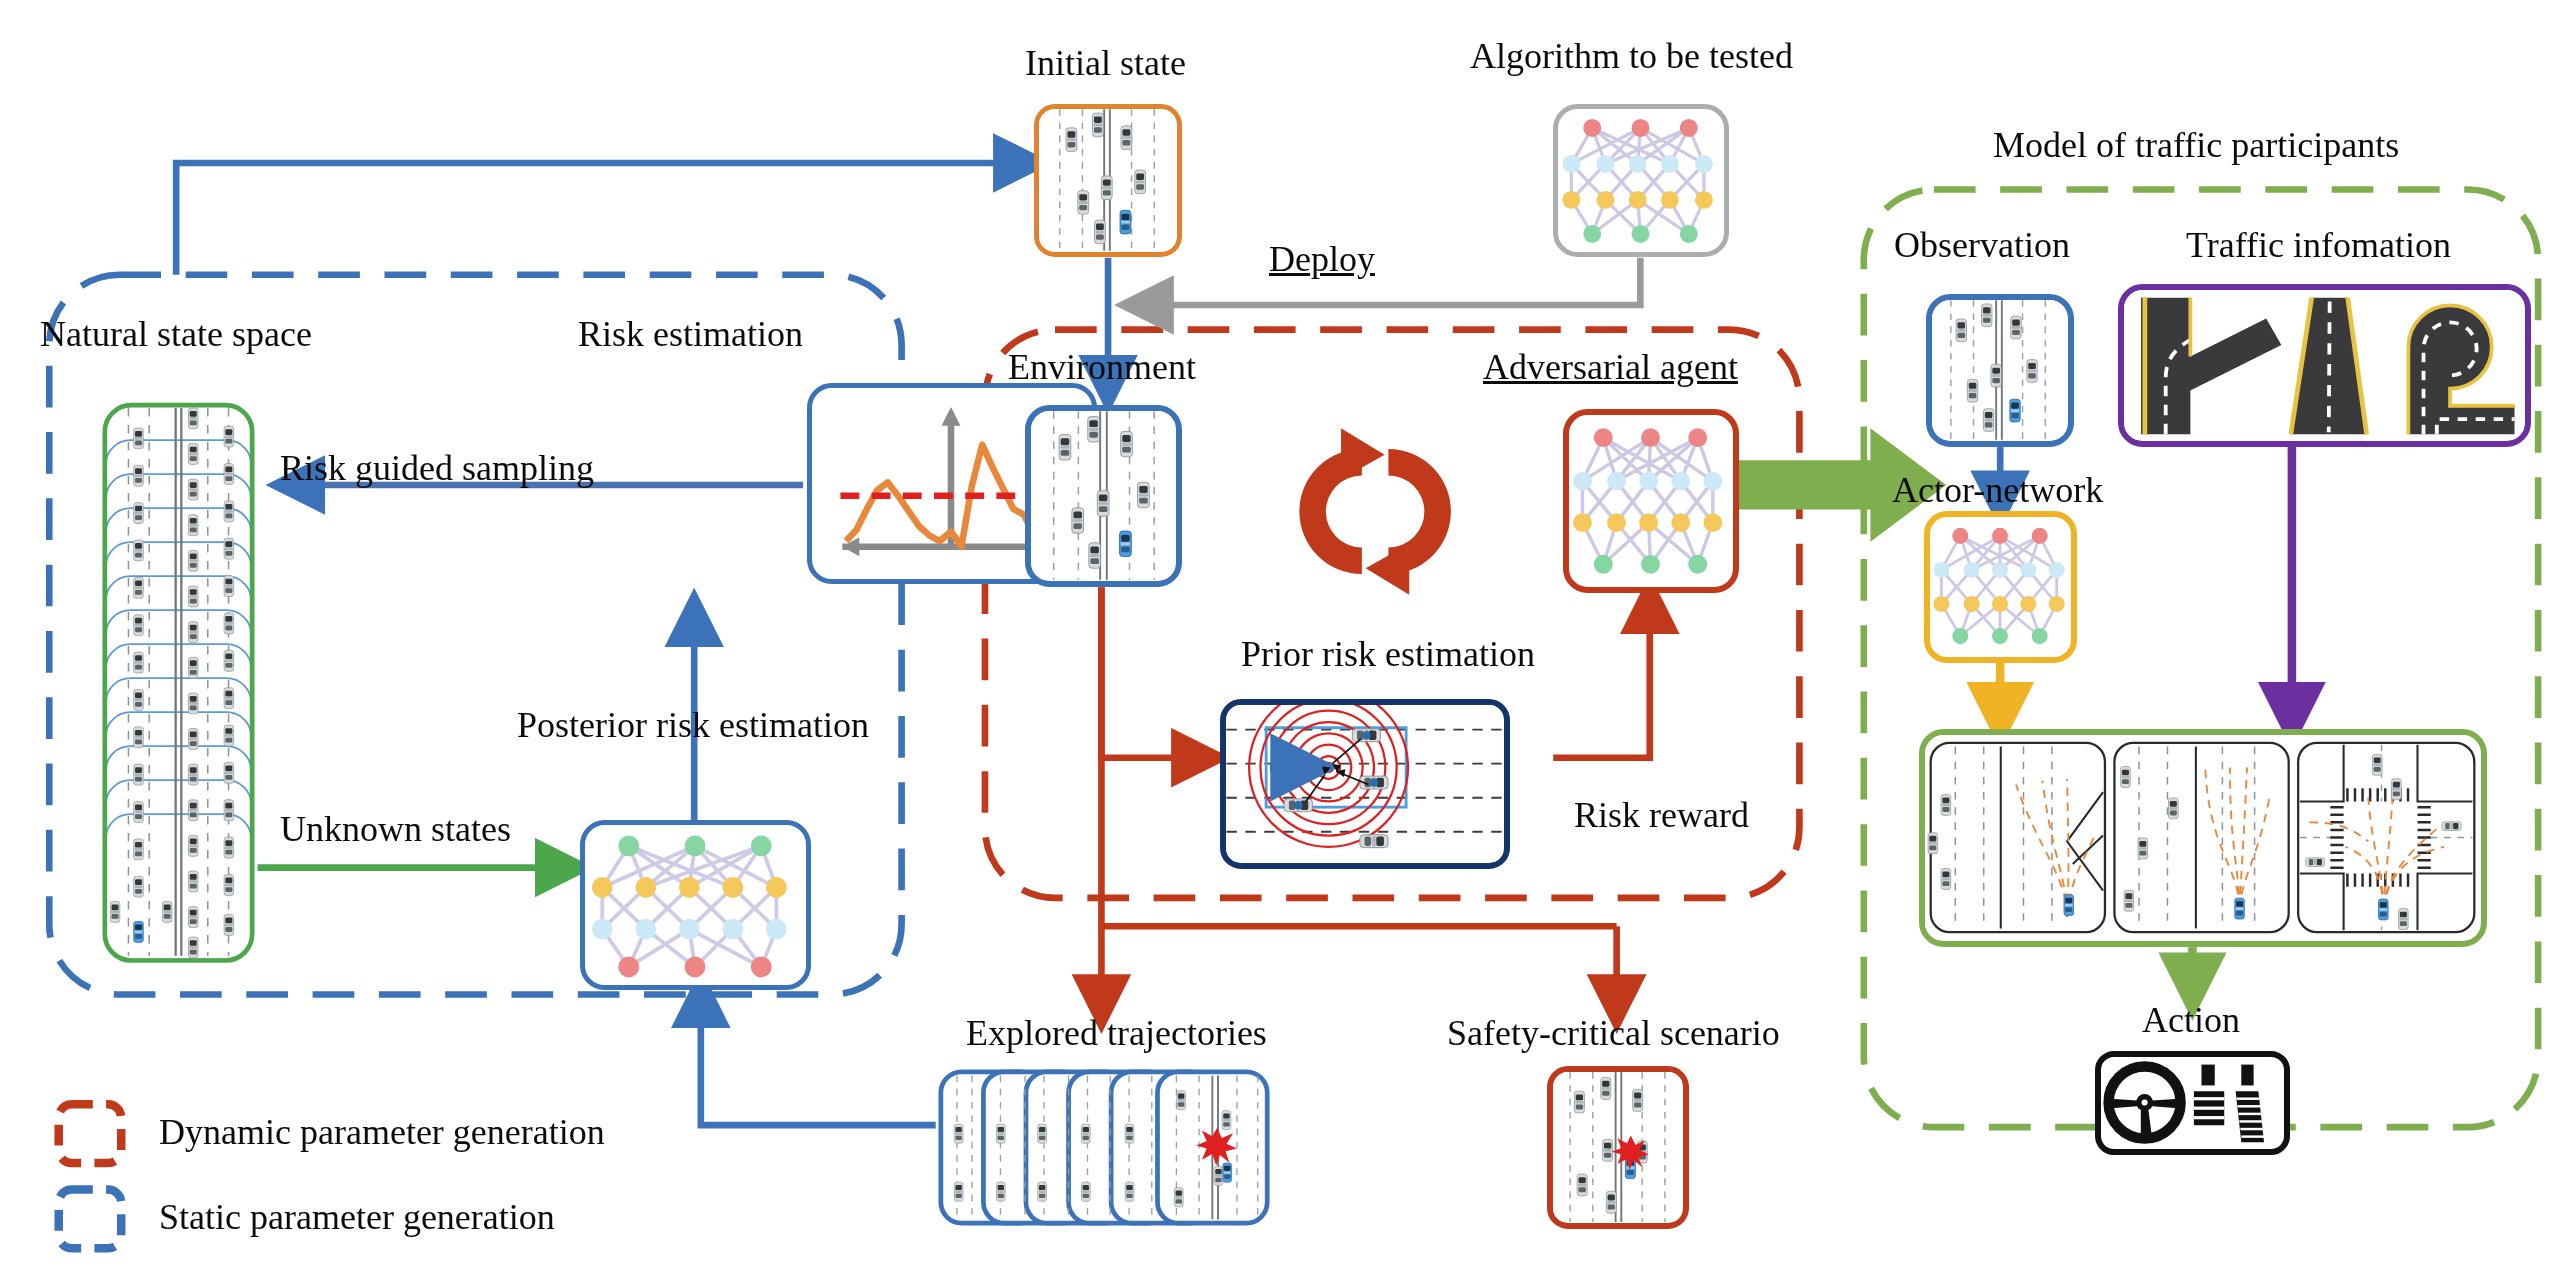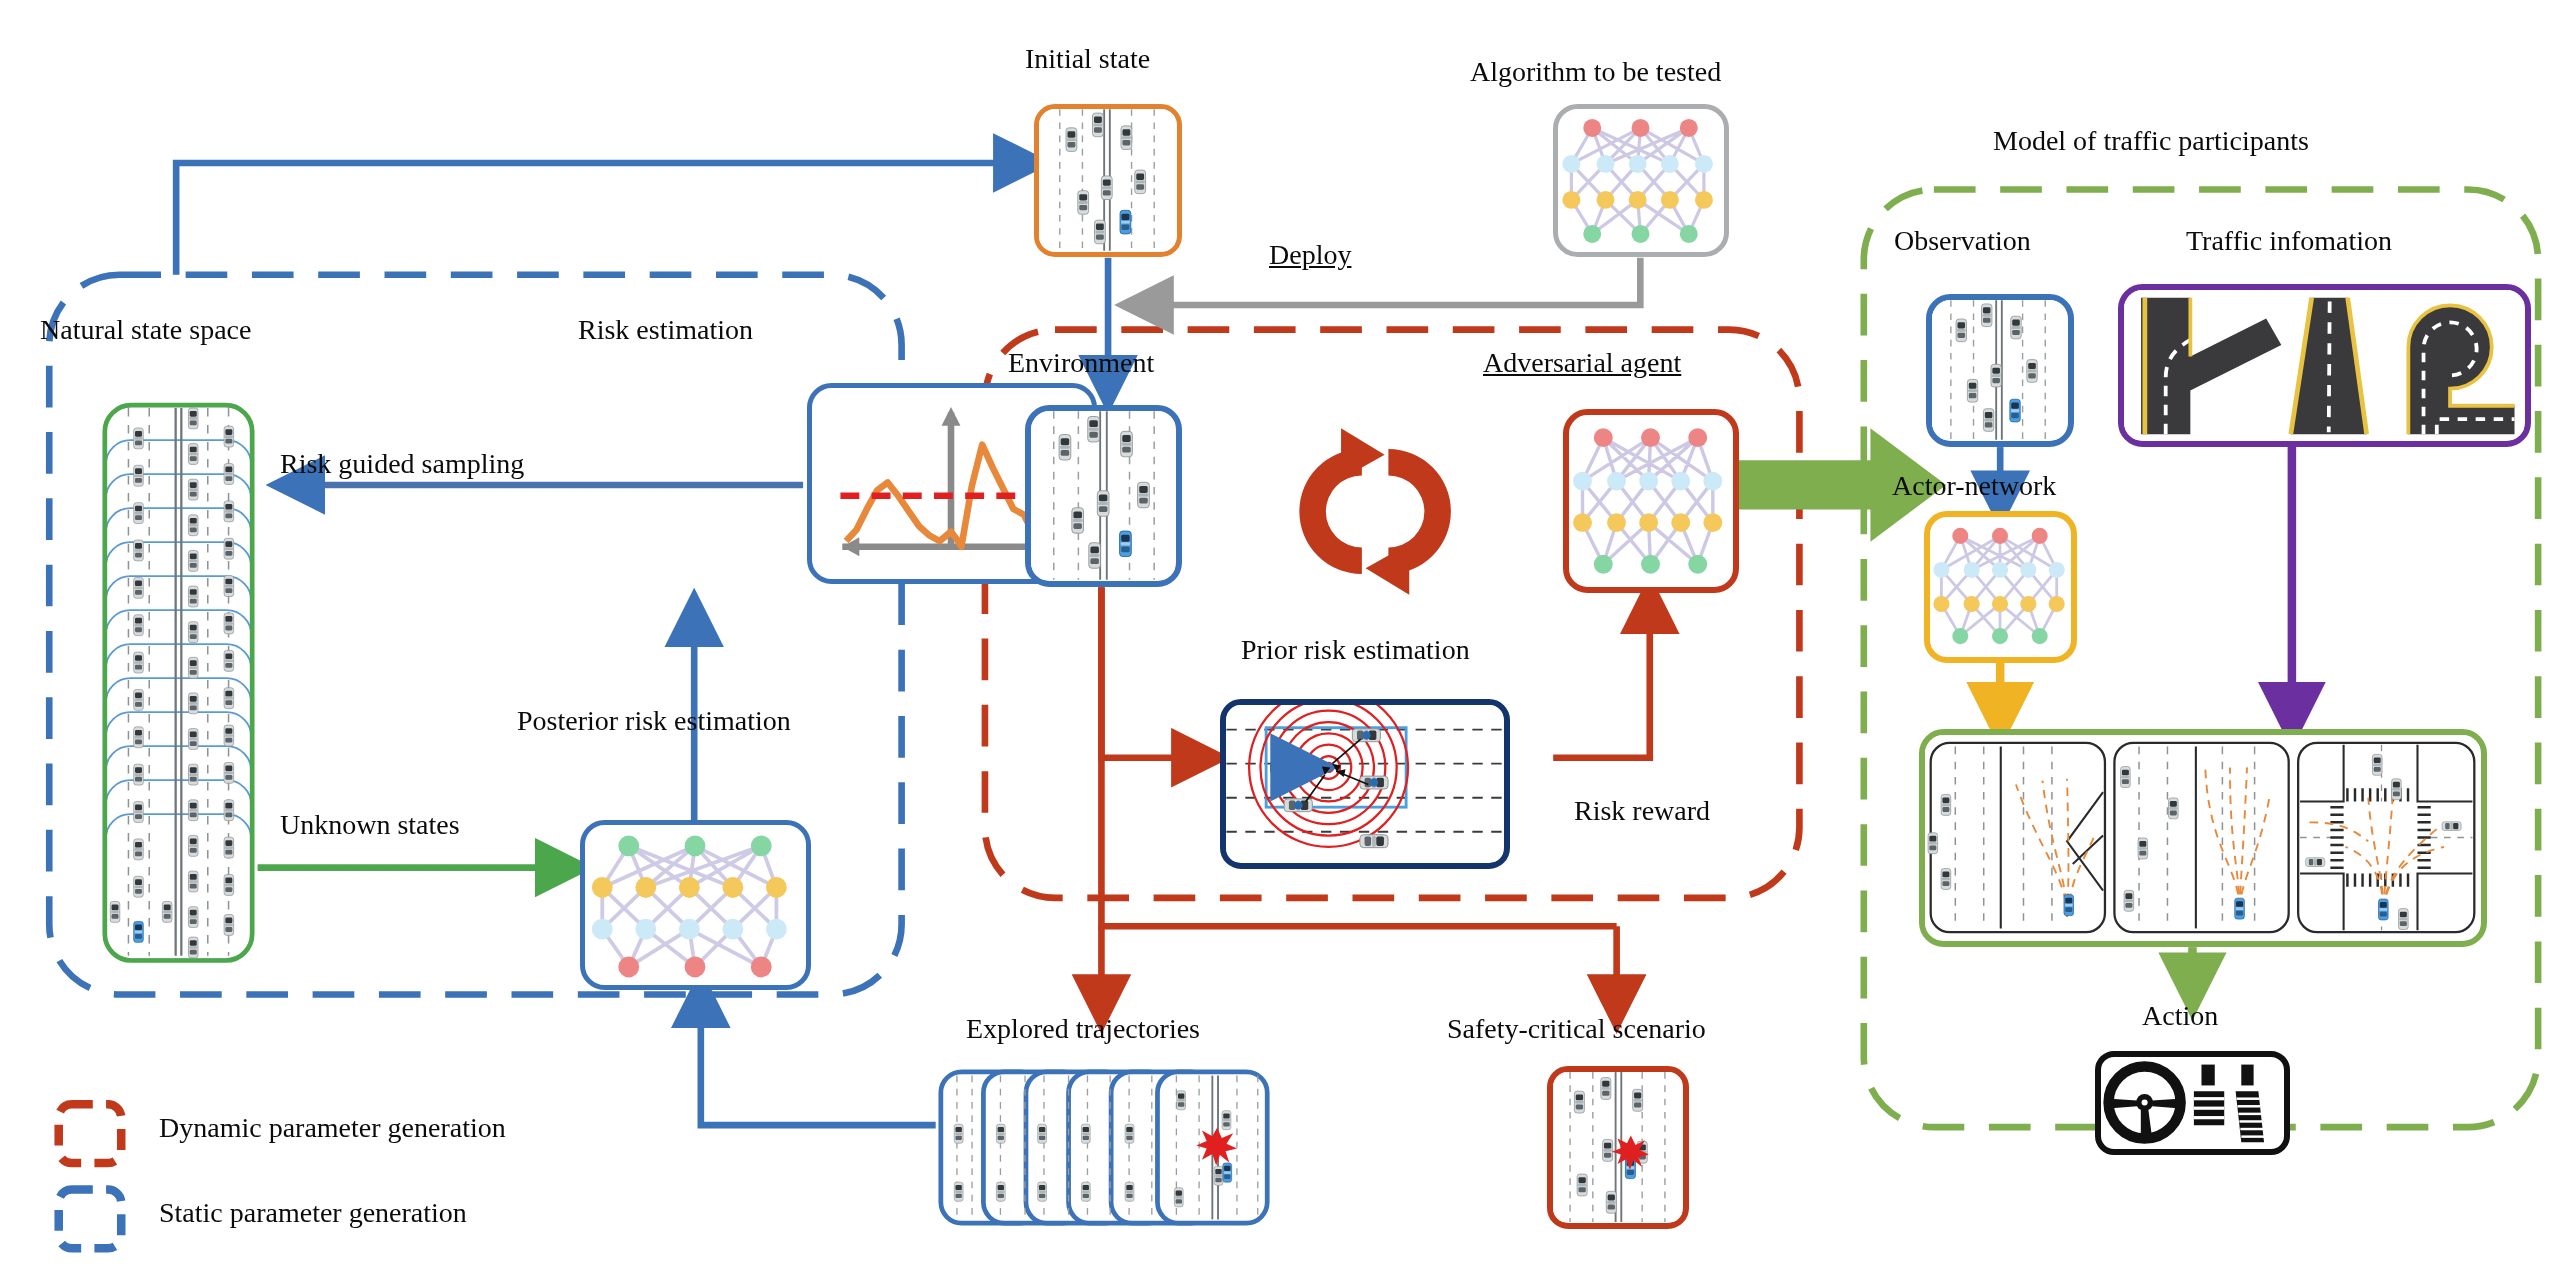--- a/index.html
+++ b/index.html
@@ -1,21 +1,21 @@
 <!DOCTYPE html>
 <html style="font-size:15px"><head>
 <meta charset="utf-8">
 <style>
   html,body{margin:0;padding:0;background:#fff;}
   body{width:2576px;height:1273px;position:relative;overflow:hidden;
        font-family:"Liberation Serif","DejaVu Serif",serif;}
   .canvas{position:absolute;inset:0;}
   svg.layer{position:absolute;left:0;top:0;width:2576px;height:1273px;overflow:visible;}
   .lbl{position:absolute;color:#0b0b0b;white-space:nowrap;line-height:1;}
-  .t38{font-size:28px;}
+  .t38{font-size:36px;}
   .box{position:absolute;box-sizing:border-box;background:#fff;}
   .rb{border-radius:24.6px;}
 </style>
 </head>
 <body>
 
 <div class="canvas">
 
 <svg class="layer" viewBox="0 0 2720 1344">
   <defs>
@@ -758,21 +758,21 @@
   </svg>
 </div>
 
 <div class="lbl t38" style="left:40px;top:316px;">Natural state space</div>
 <div class="lbl t38" style="left:578px;top:316px;">Risk estimation</div>
 <div class="lbl t38" style="left:280px;top:450px;">Risk guided sampling</div>
 <div class="lbl t38" style="left:517px;top:707px;">Posterior risk estimation</div>
 <div class="lbl t38" style="left:280px;top:811px;">Unknown states</div>
 
 <div class="lbl t38" style="left:1025px;top:45px;">Initial state</div>
-<div class="lbl t38" style="left:1470px;top:58px;">Algorithm to be tested</div>
+<div class="lbl t38" style="left:1470px;top:38px;">Algorithm to be tested</div>
 <div class="lbl t38" style="left:1269px;top:241px;text-decoration:underline;">Deploy</div>
 
 <div class="lbl t38" style="left:1008px;top:349px;">Environment</div>
 <div class="lbl t38" style="left:1483px;top:349px;text-decoration:underline;">Adversarial agent</div>
 <div class="lbl t38" style="left:1241px;top:636px;">Prior risk estimation</div>
 <div class="lbl t38" style="left:1574px;top:797px;">Risk reward</div>
 
 <div class="lbl t38" style="left:966px;top:1015px;">Explored trajectories</div>
 <div class="lbl t38" style="left:1447px;top:1015px;">Safety-critical scenario</div>
 

